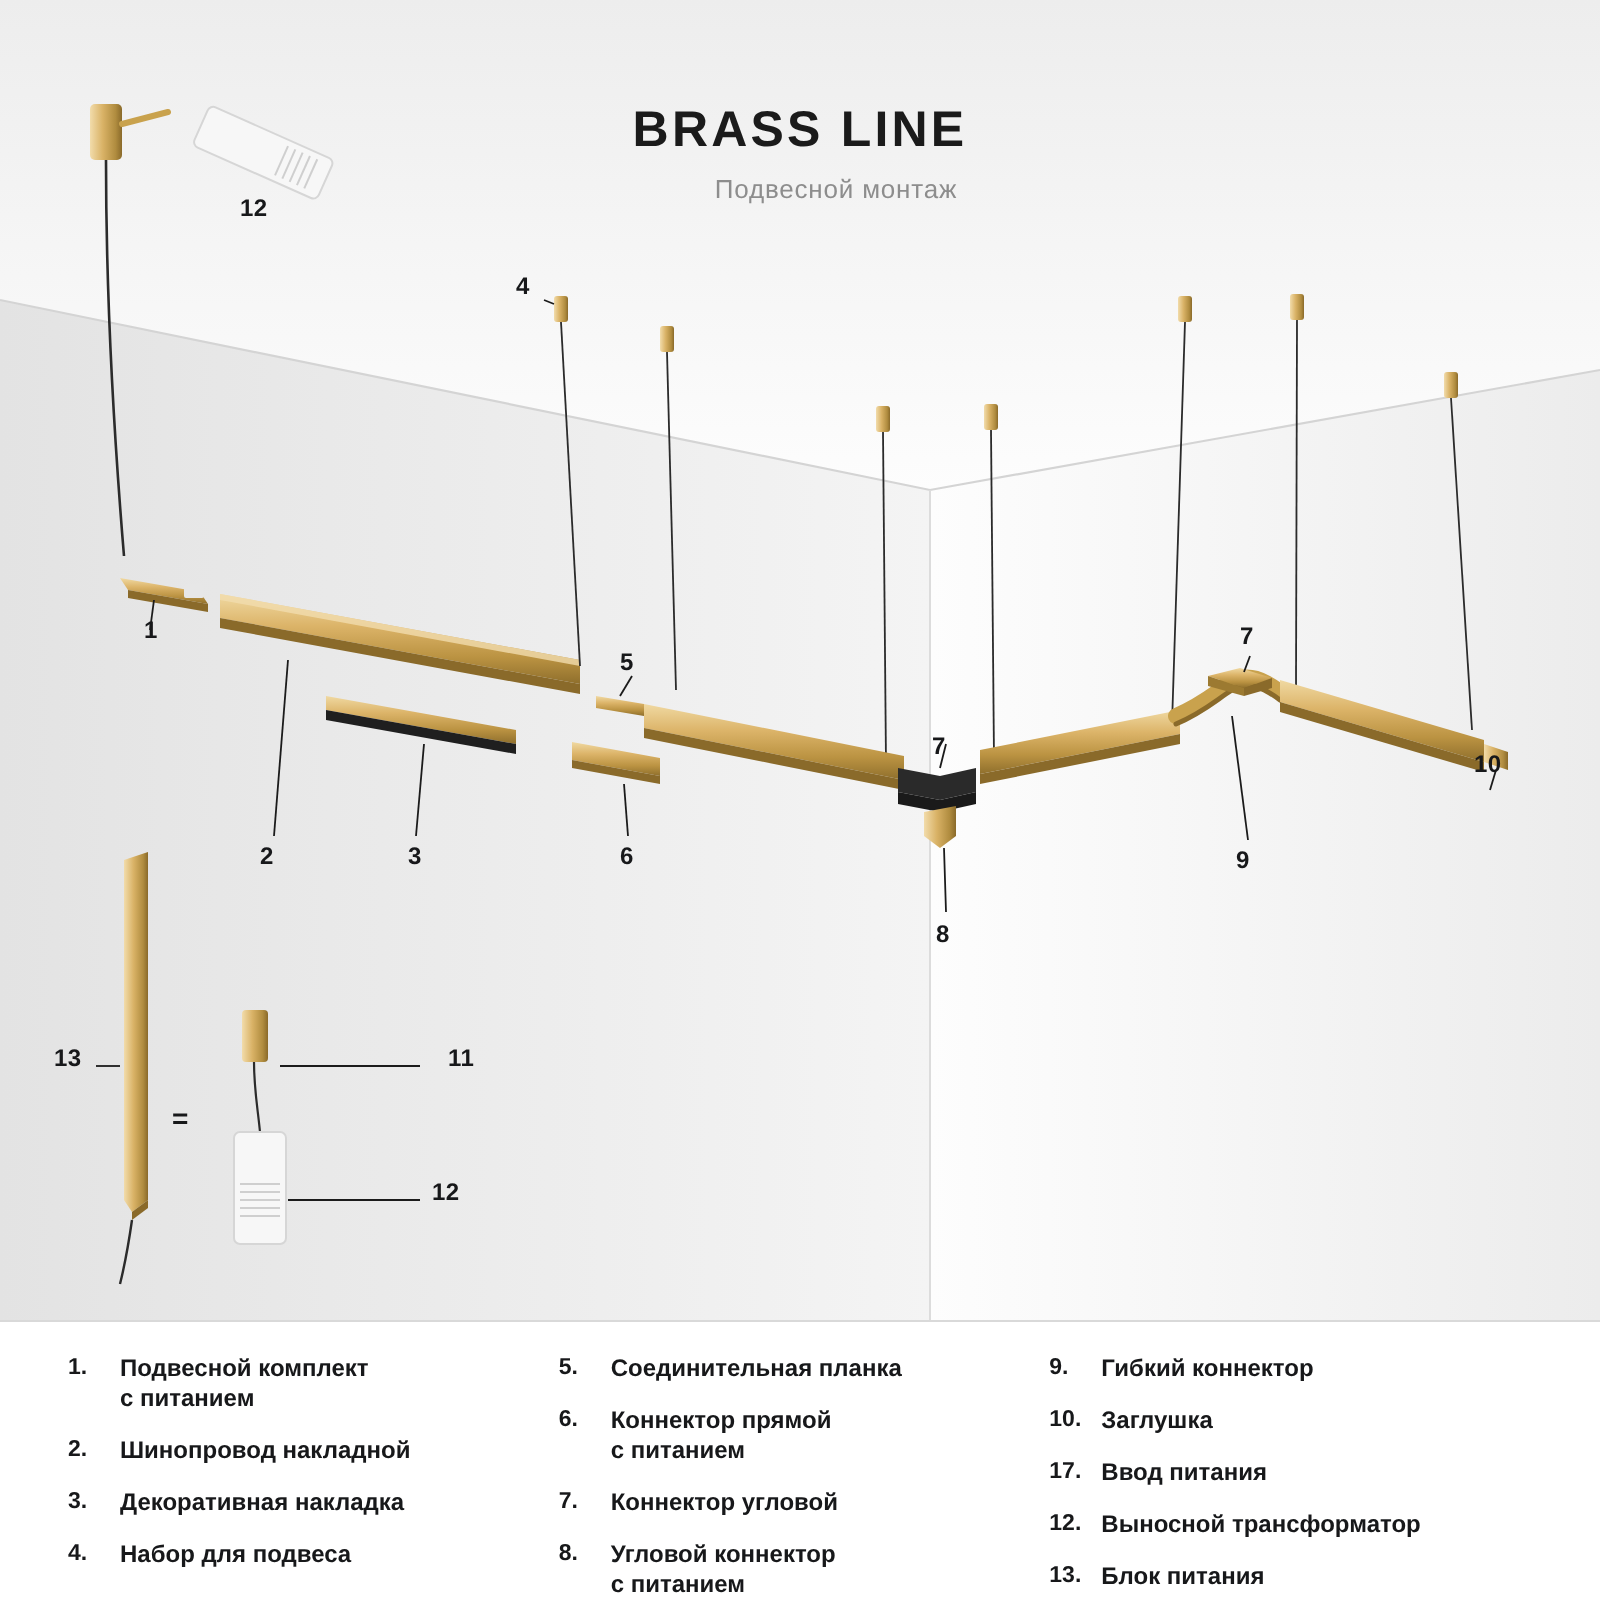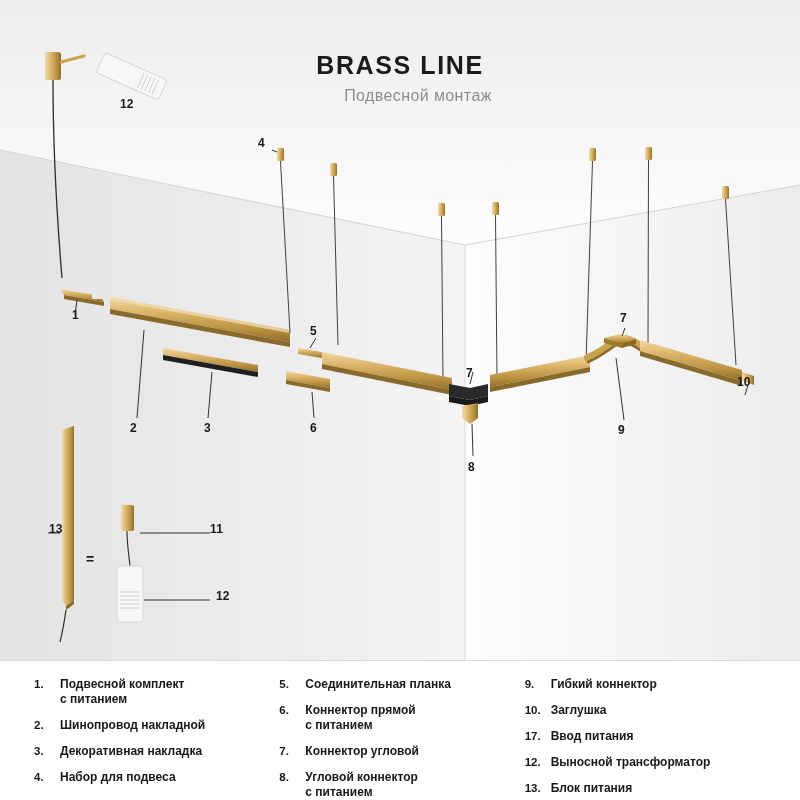--- a/index.html
+++ b/index.html
@@ -39,21 +39,21 @@
   }
   .title-main {
     font-size: 25px;
     letter-spacing: 1.6px;
     font-weight: bold;
     color: #1b1b1b;
     line-height: 1.1;
   }
   .title-sub {
     margin-top: 7px;
-    font-size: 16px;
+    font-size: 13px;
     color: #8d8d8d;
     letter-spacing: 0.4px;
     padding-left: 36px;
   }
 
   
   .callout {
     position: absolute;
     font-size: 12px;
     font-weight: bold;
@@ -298,24 +298,24 @@
     <span class="callout" style="left:130px; top:421px;">2</span>
     <span class="callout" style="left:204px; top:421px;">3</span>
     <span class="callout" style="left:258px; top:136px;">4</span>
     <span class="callout" style="left:310px; top:324px;">5</span>
     <span class="callout" style="left:310px; top:421px;">6</span>
     <span class="callout" style="left:466px; top:366px;">7</span>
     <span class="callout" style="left:620px; top:311px;">7</span>
     <span class="callout" style="left:468px; top:460px;">8</span>
     <span class="callout" style="left:618px; top:423px;">9</span>
     <span class="callout" style="left:737px; top:375px;">10</span>
-    <span class="callout" style="left:210px; top:522px;">11</span>
+    <span class="callout" style="left:224px; top:522px;">11</span>
     <span class="callout" style="left:120px; top:97px;">12</span>
     <span class="callout" style="left:216px; top:589px;">12</span>
-    <span class="callout" style="left:49px;  top:522px;">13</span>
+    <span class="callout" style="left:27px;  top:522px;">13</span>
     <span class="callout" style="left:86px;  top:551px; font-size:14px;">=</span>
   </div>
 
   <div id="legend">
     <div class="legend-cols">
 
       <div class="legend-col">
         <div class="legend-item">
           <span class="legend-num">1.</span>
           <span class="legend-text">Подвесной комплект

